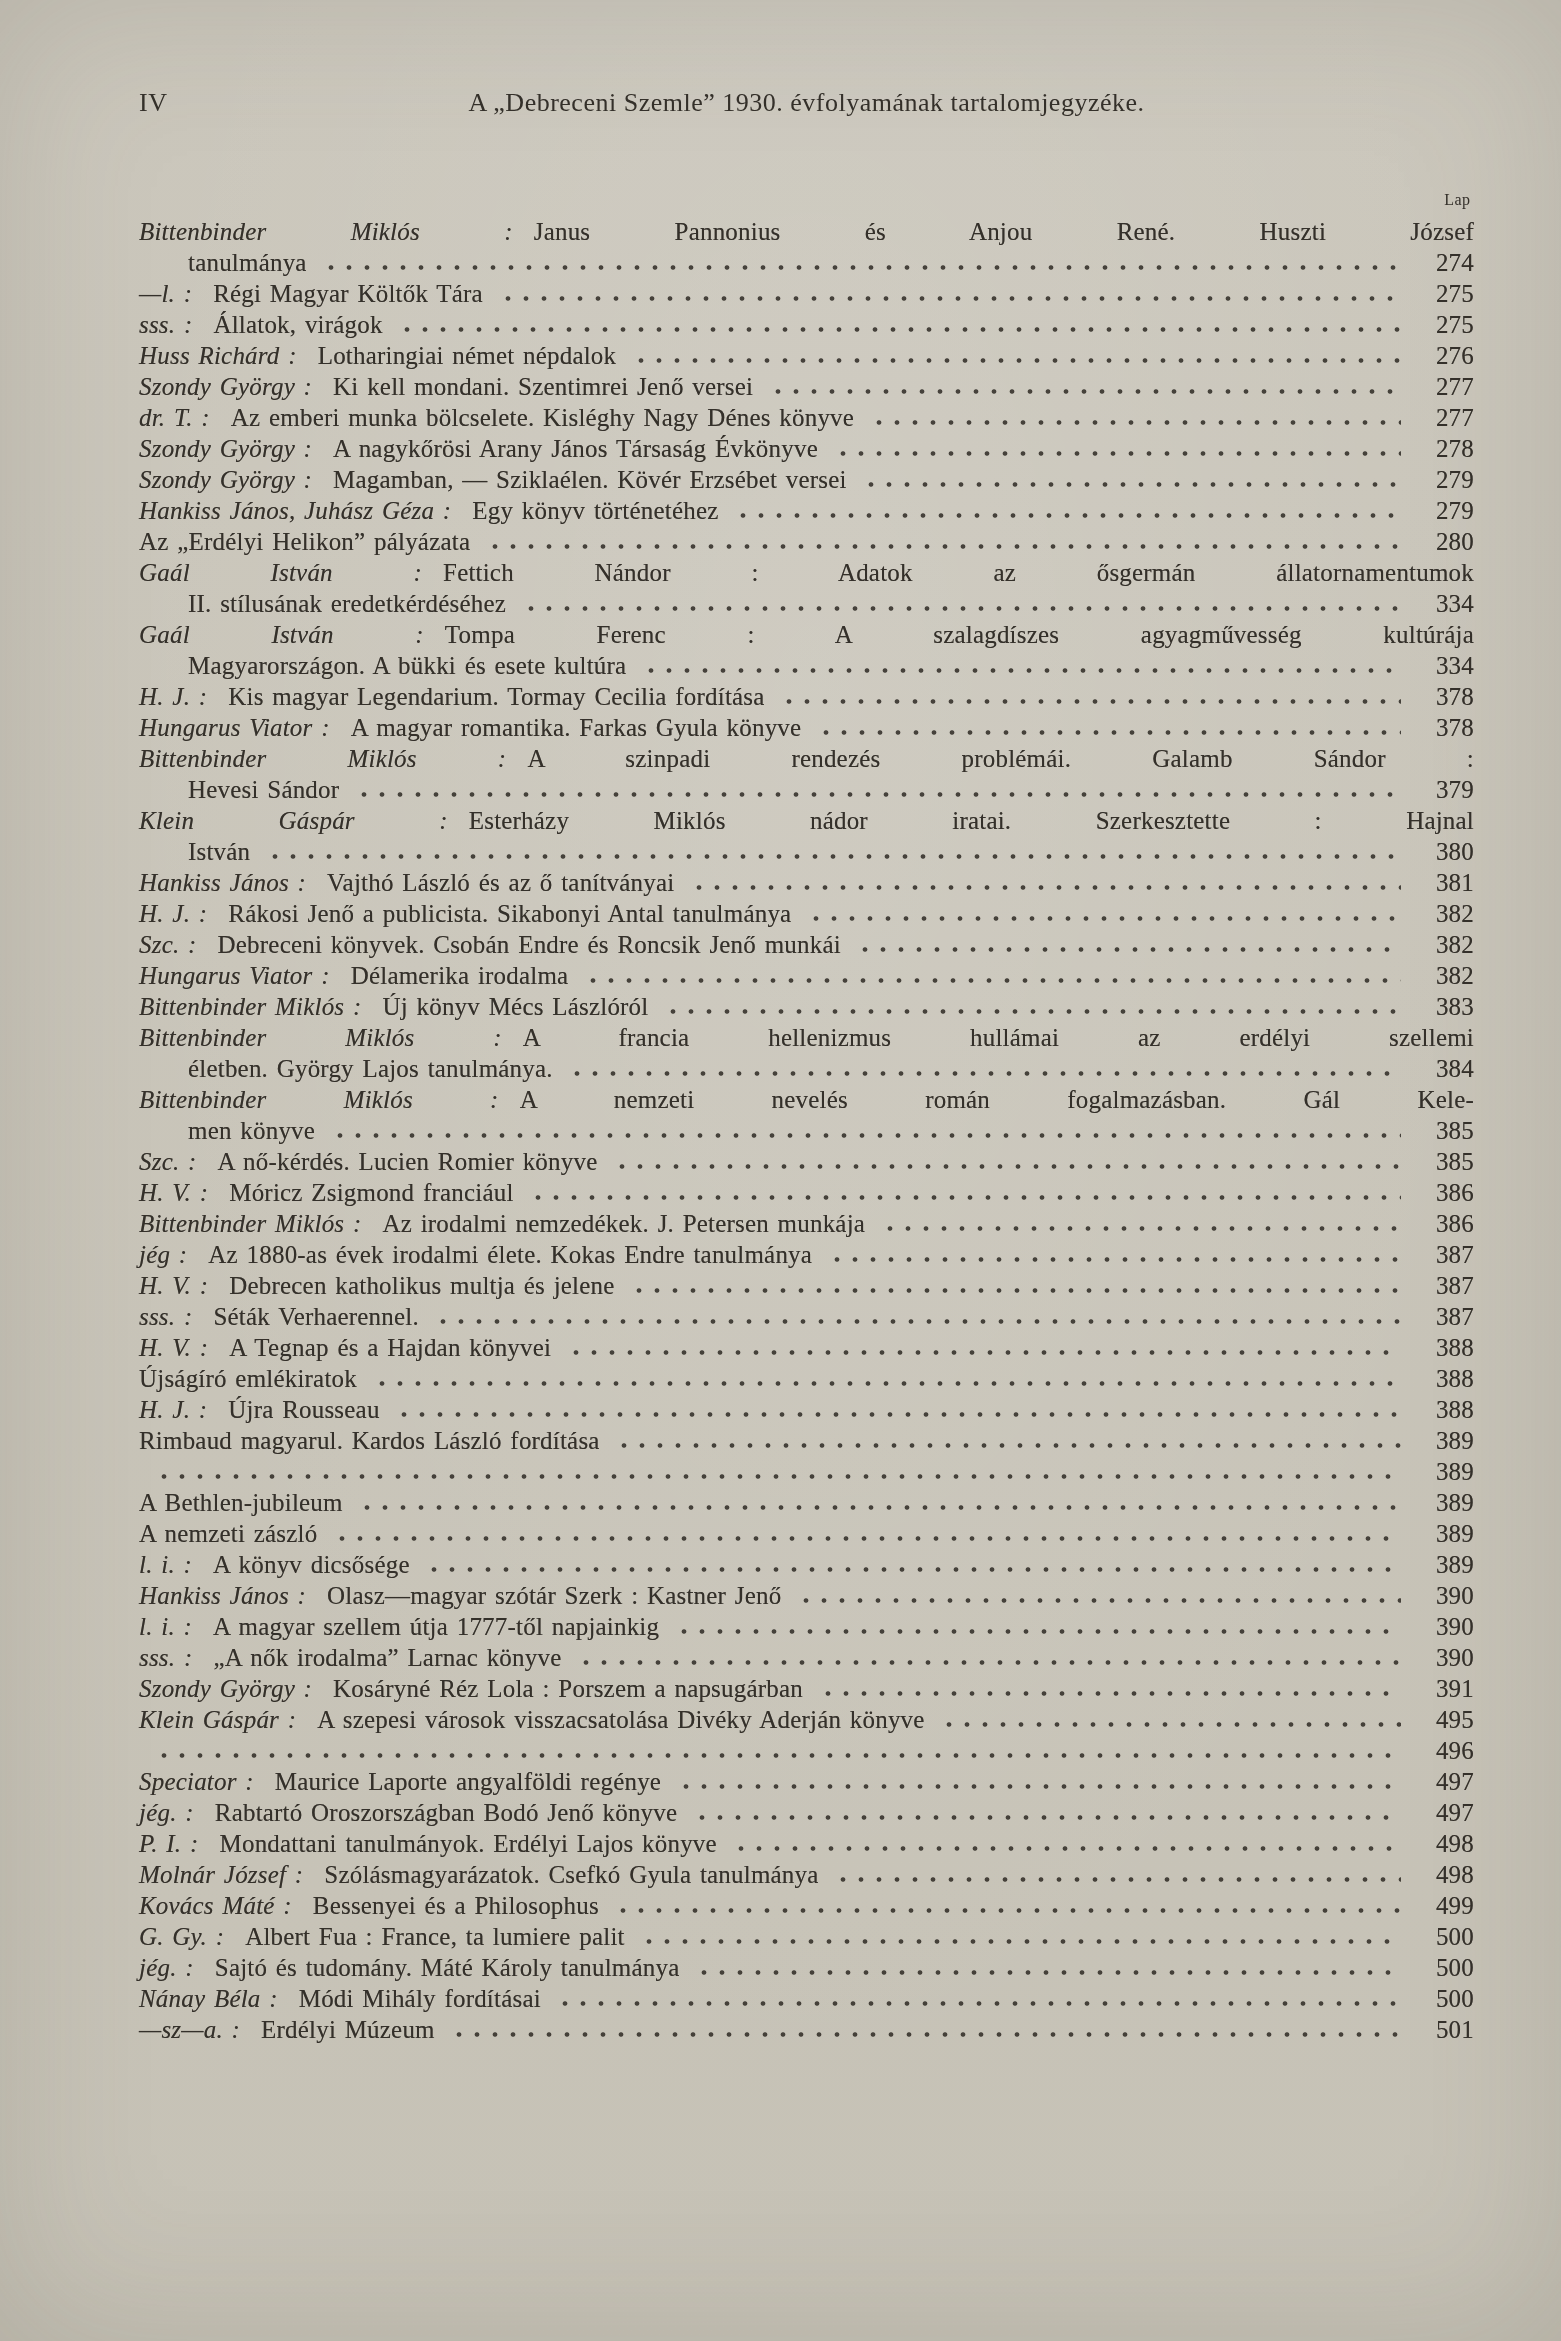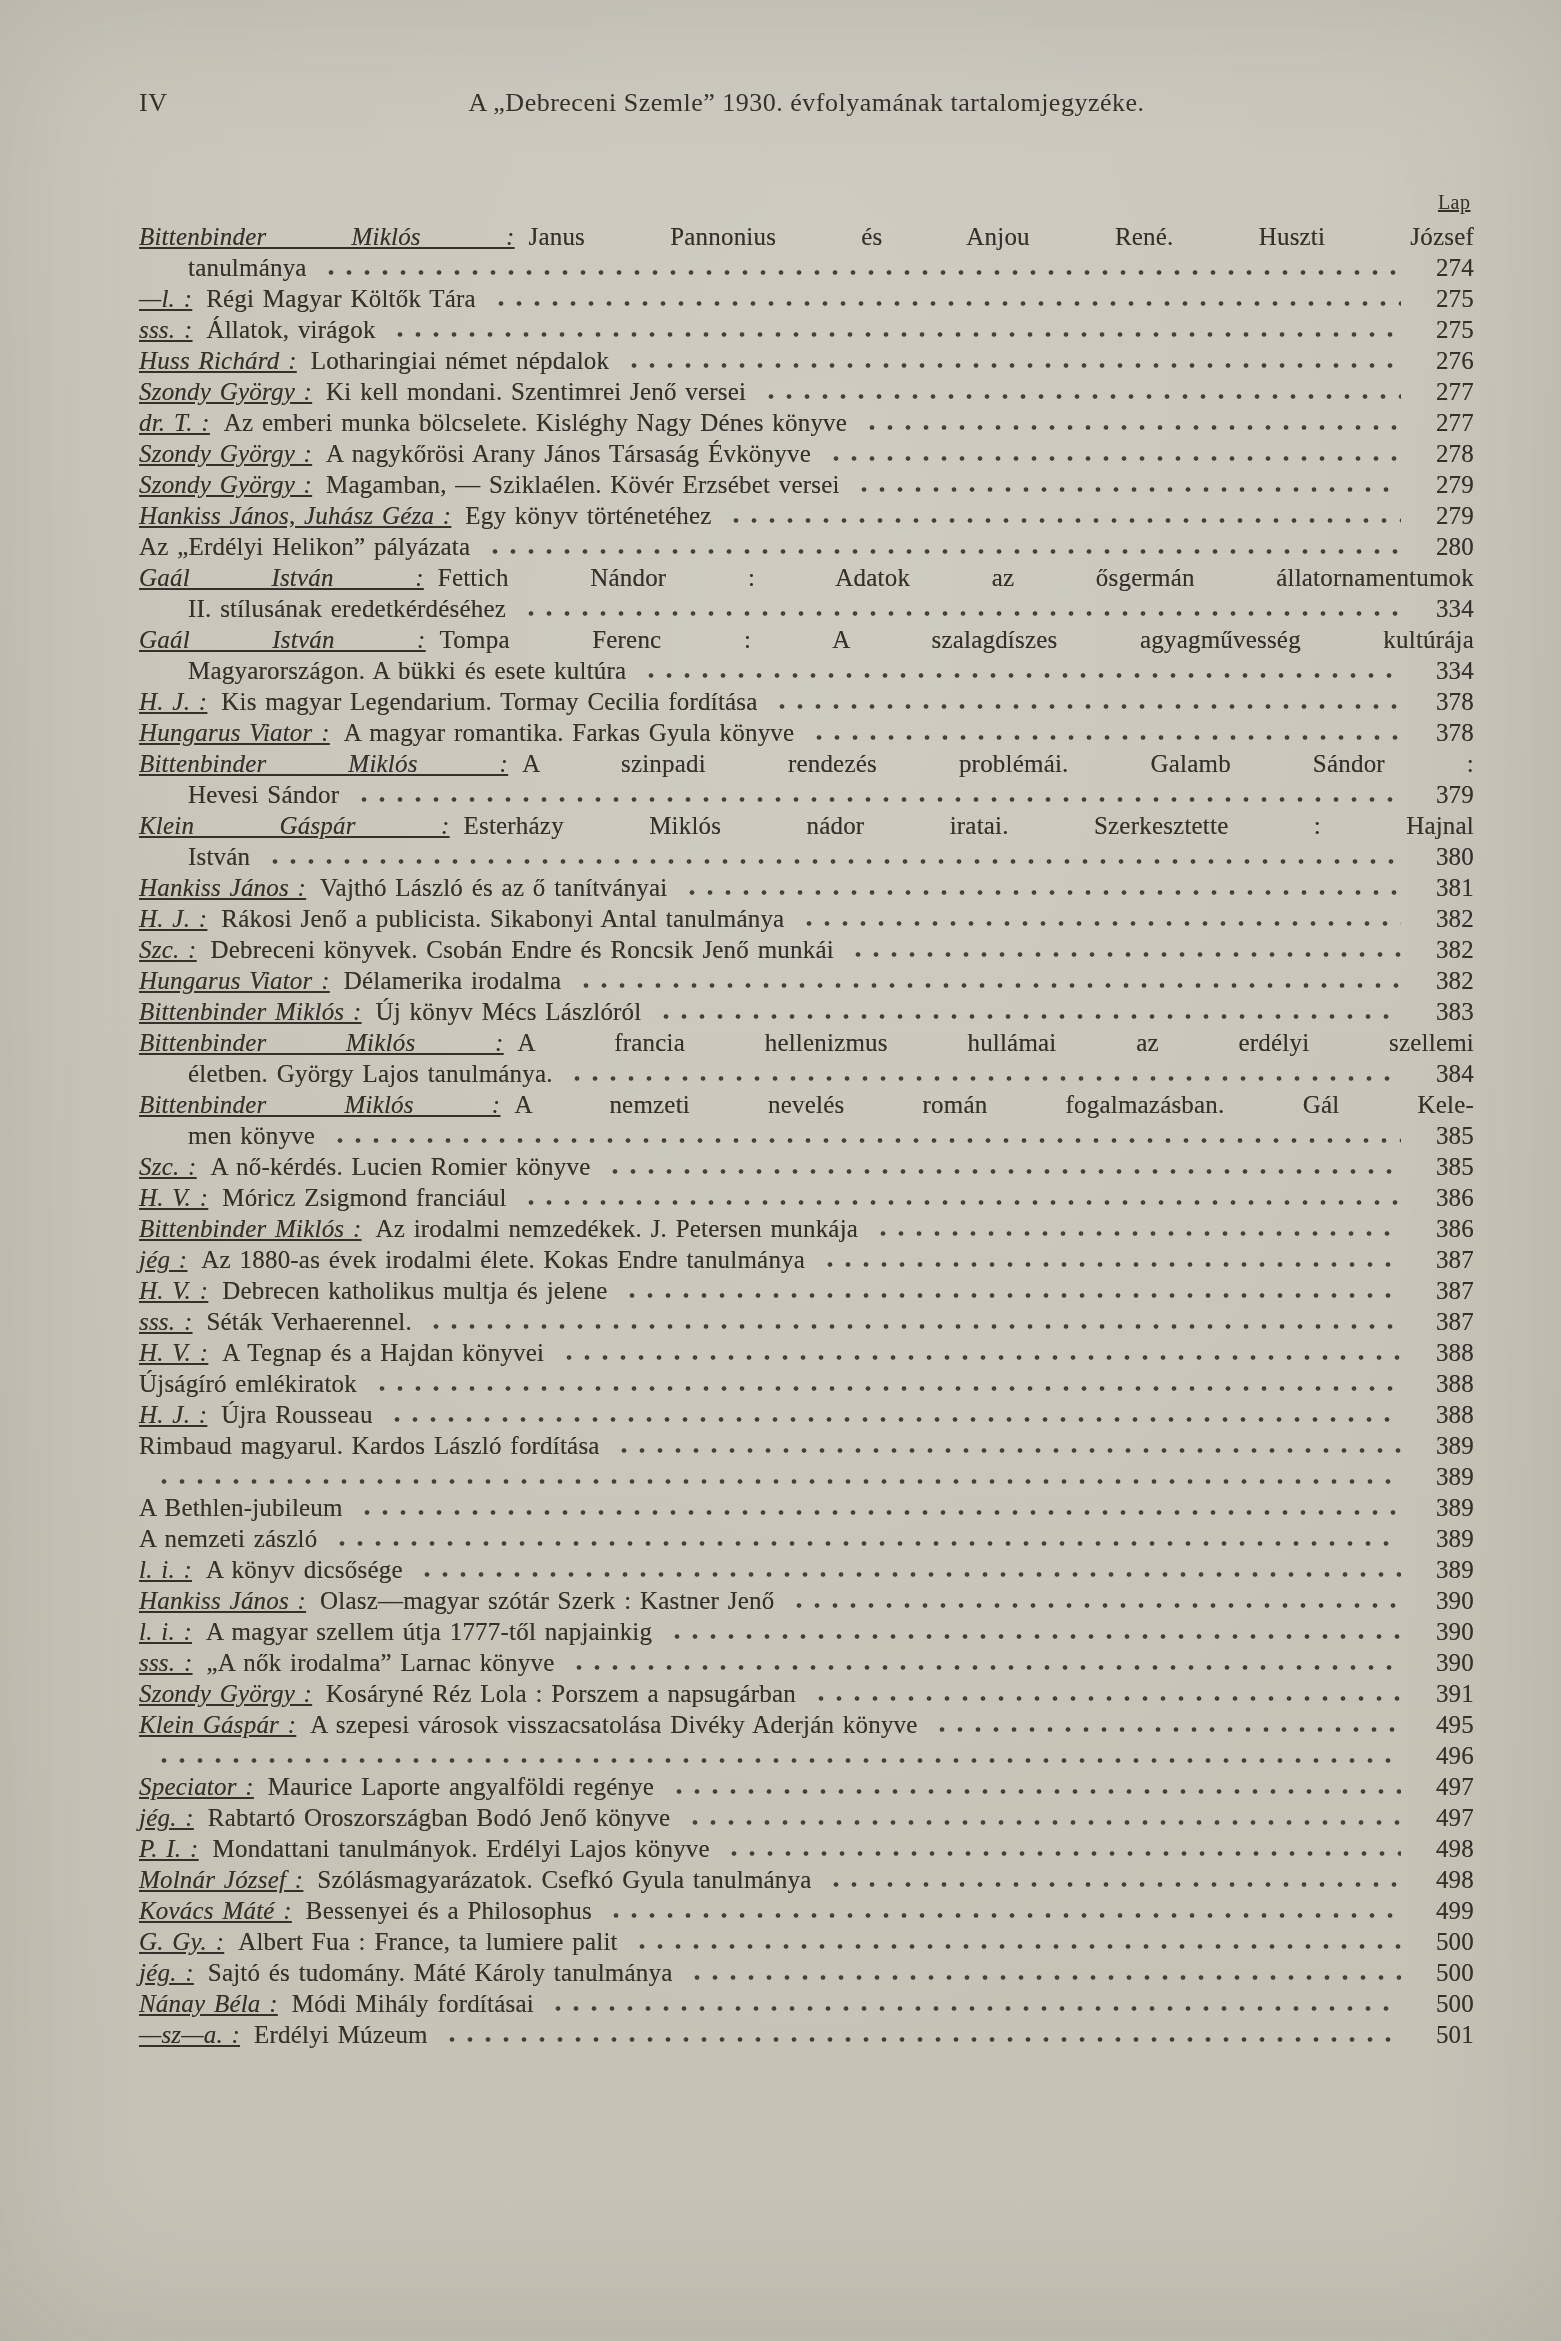--- a/index.html
+++ b/index.html
@@ -27,34 +27,33 @@
   .hdr .iv{
     position:absolute; left:0; top:0;
     font-style:normal;
   }
   .hdr .title{
     display:block; text-align:center;
     padding:0 52px;
   }
   .lap{
     text-align:right;
-    font-size:20px; letter-spacing:0.5px;
+    font-size:16px; letter-spacing:0.5px;
     margin-top:71px; margin-bottom:7px;
     padding-right:3.5px;
-    text-decoration:underline;
   }
   .toc{ margin-top:1.7px; }
   .line{
     display:flex; align-items:baseline;
     font-size:25px; line-height:31px;
     letter-spacing:0.2px; word-spacing:2.2px;
     text-shadow:0 0 0.4px rgba(40,36,30,.45);
   }
   .txt{ flex:0 1 auto; white-space:nowrap; }
-  .author{ font-style:italic; margin-right:14px;text-decoration:underline; }
+  .author{ font-style:italic; margin-right:21px; }
   .author:empty{ margin:0; }
   .cont .txt{ padding-left:49px; }
   .leader{
     flex:1 1 aupx; flex-grow:1; min-width:0;
     align-self:flex-end;
     height:9.5px; margin:0 14px 6px 15.6px;
     background-image:radial-gradient(circle, rgba(46,42,36,.85) 1.9px, rgba(0,0,0,0) 2.8px);
     background-size:18px 9.5px;
     background-repeat:repeat-x;
     background-position:left center;

